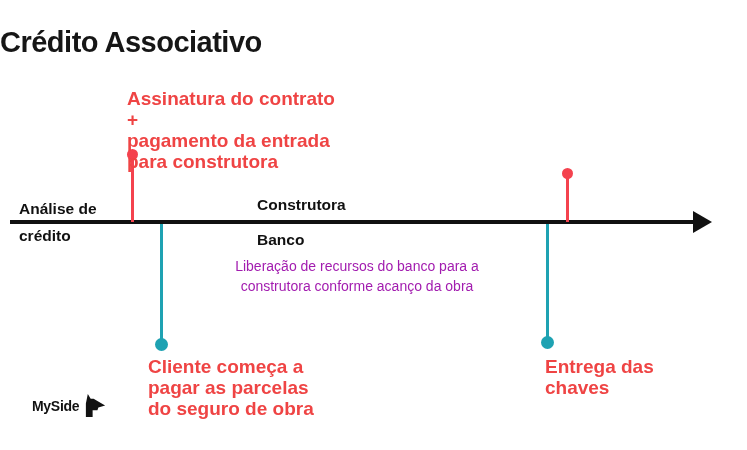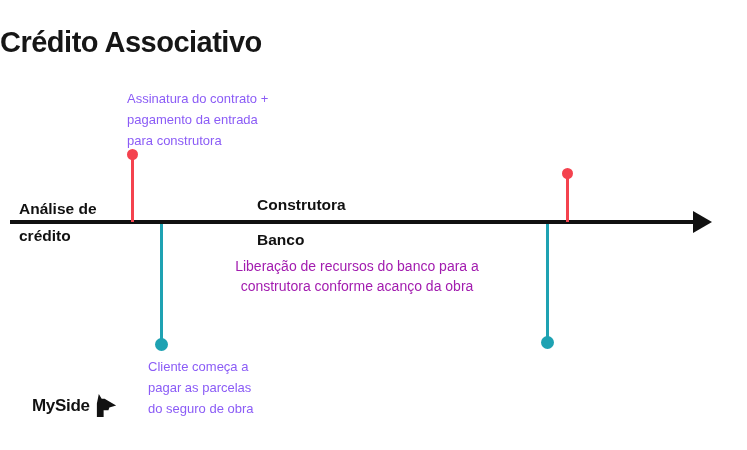--- a/index.html
+++ b/index.html
@@ -53,24 +53,25 @@
   .vline.teal { background: #1ea2b2; }
   .dot {
     position: absolute;
     border-radius: 50%;
   }
   .dot.red  { width: 11px; height: 11px; background: #f4424e; }
   .dot.teal { width: 13px; height: 13px; background: #1ea2b2; }
 
   .event-label {
     position: absolute;
-    font-size: 13px;
+    font-size: 19px;
     line-height: 21px;
-    color: #8b5cf6;
+    color: #ef4444;
     white-space: pre-line;
+    font-weight: bold;
   }
   .bold-label {
     position: absolute;
     font-size: 15.5px;
     font-weight: 700;
     color: #111111;
     text-align: left;
   }
   .axis-desc {
     position: absolute;
@@ -82,21 +83,21 @@
   }
   .logo {
     position: absolute;
     left: 32px;
     top: 393px;
     display: flex;
     align-items: center;
     gap: 4px;
   }
   .logo-text {
-    font-size: 17px;
+    font-size: 14px;
     font-weight: 700;
     color: #111111;
     letter-spacing: -0.3px;
   }
   .dog-icon svg { display: block; }
 </style>
 </head>
 <body>
 
 <div class="canvas">
@@ -124,20 +125,22 @@
   <div class="dot teal" style="left:155px; top:338px;"></div>
   <div class="event-label" style="left:148px; top:356px; width:180px;">Cliente começa a
 pagar as parcelas
 do seguro de obra</div>
 
   <div class="vline red" style="left:566px; top:176px; height:46px;"></div>
   <div class="dot red" style="left:562px; top:168px;"></div>
 
   <div class="vline teal" style="left:546px; top:224px; height:114px;"></div>
   <div class="dot teal" style="left:541px; top:336px;"></div>
+  <div class="event-label" style="left:545px; top:356px; width:150px;">Entrega das
+chaves</div>
 
   <div class="logo">
     <span class="logo-text">MySide</span>
     <span class="dog-icon">
       <svg width="25" height="25" viewBox="0 0 26 26">
         <path d="M3 25 L3 11 L5 1 L8 6 L11 6 L23 13 L16 15 L15 18 L10 18 L10 25 Z" fill="#111111"></path>
       </svg>
     </span>
   </div>
 

